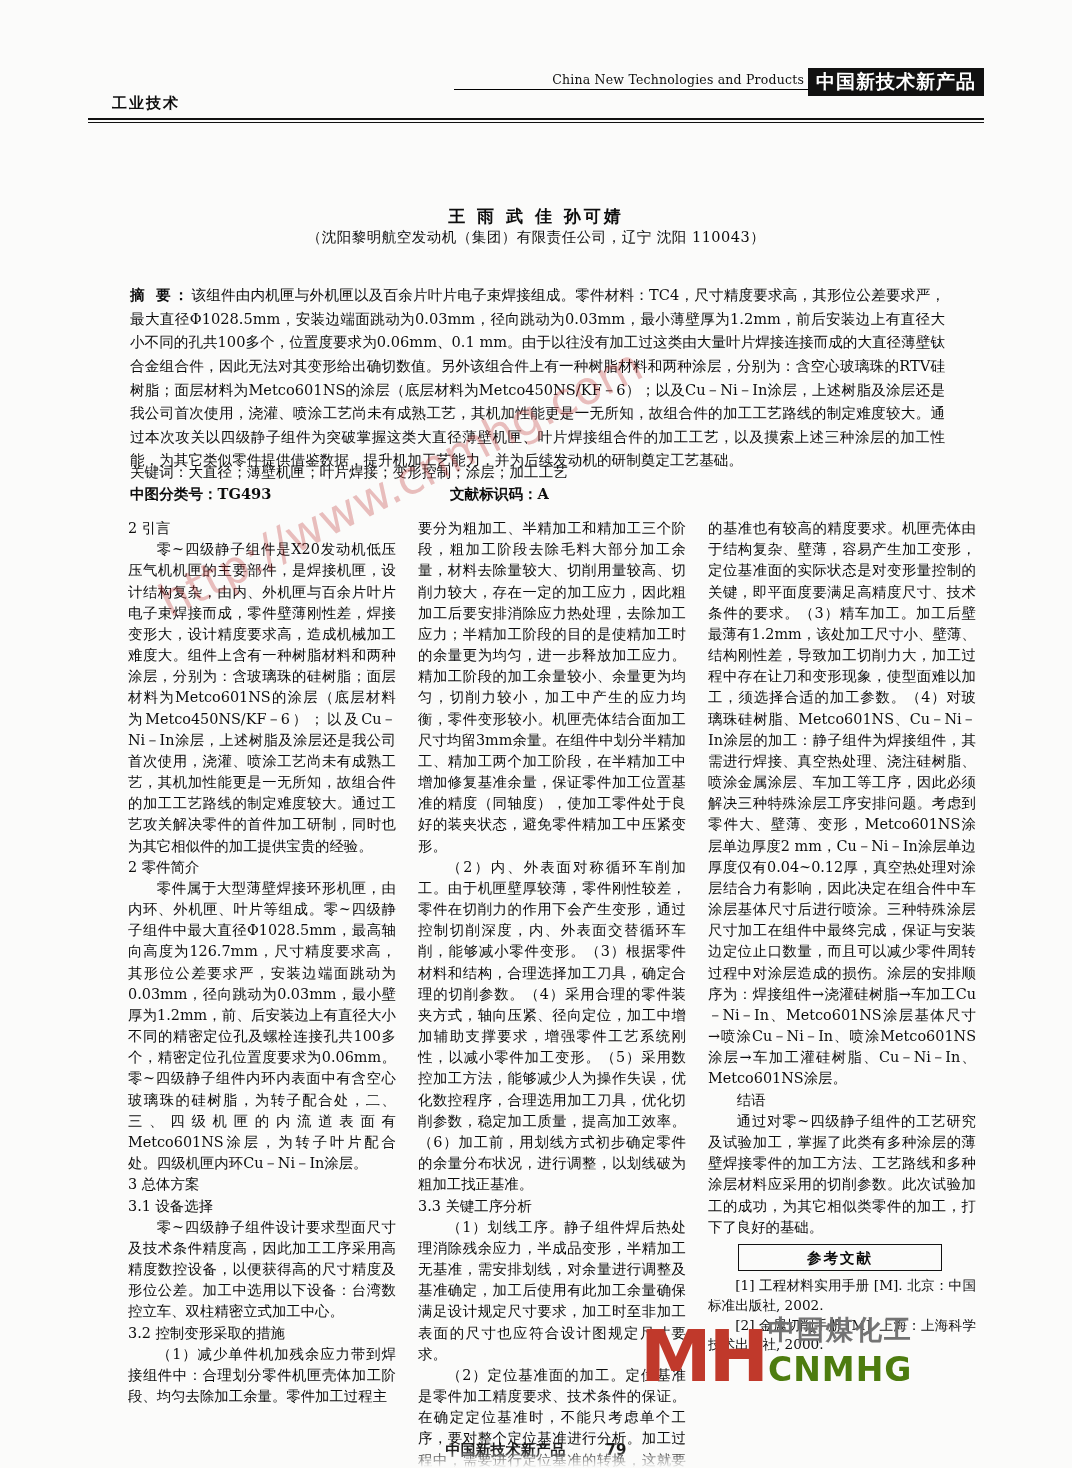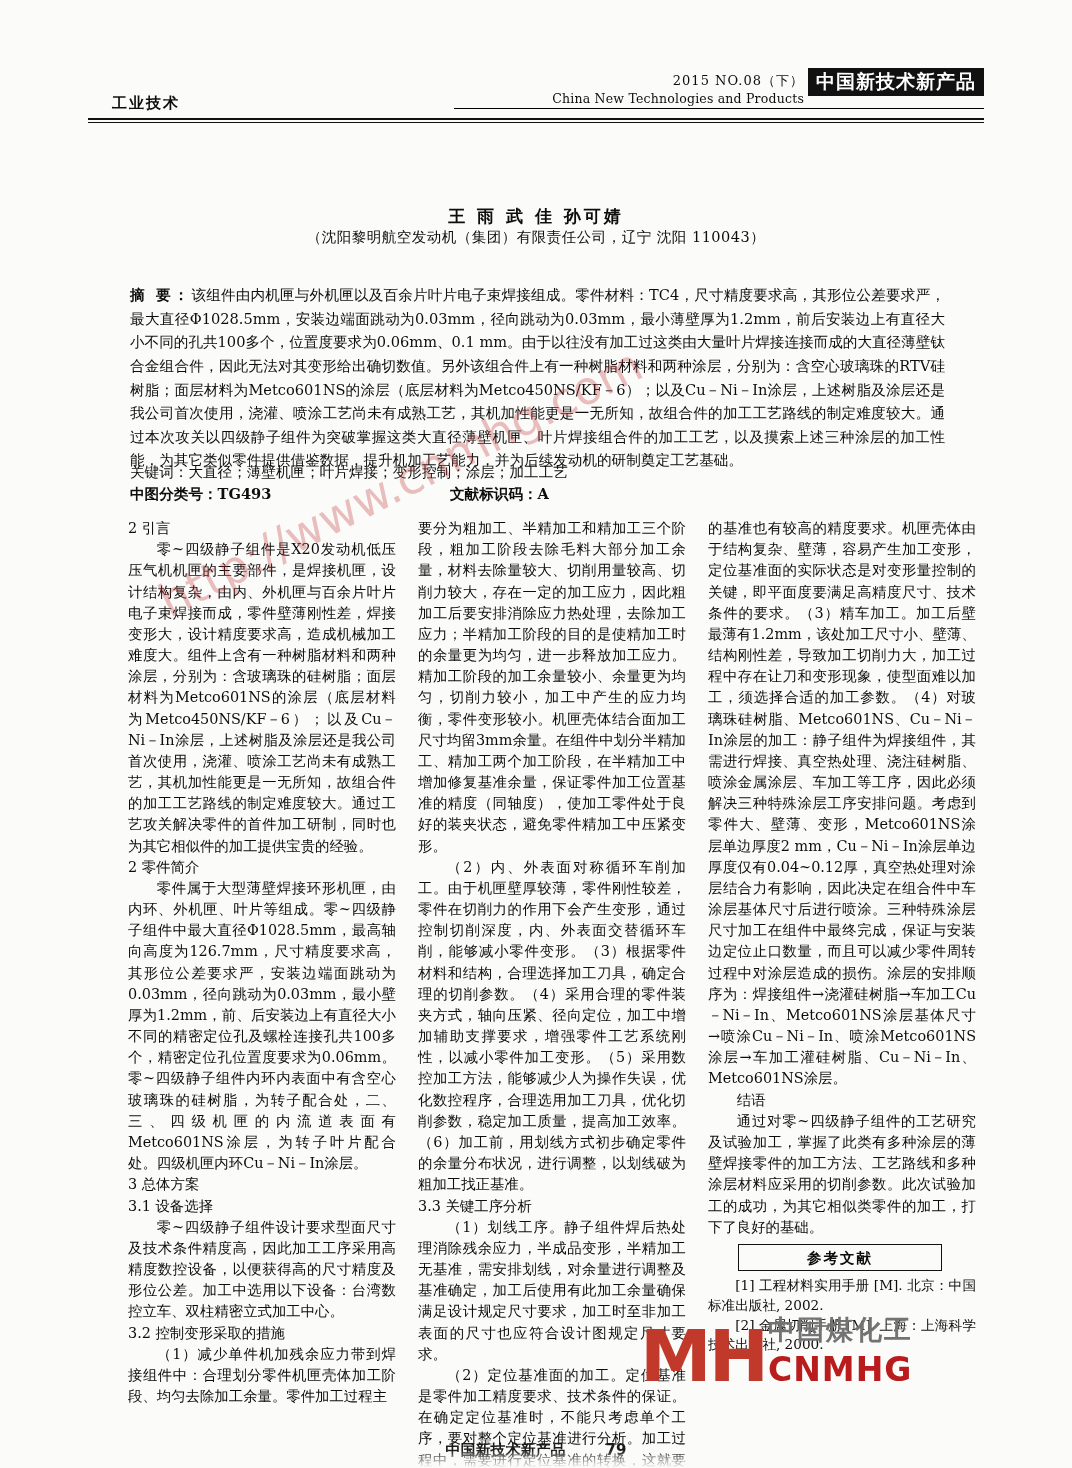--- a/index.html
+++ b/index.html
@@ -121,41 +121,40 @@
     font-weight:bold;font-size:72px;color:#c0392b;letter-spacing:-3px;
   }
   .wm-logo .cn1{
     position:absolute;left:128px;top:2px;
     font-family:"DejaVu Sans","Liberation Sans",sans-serif;
     font-weight:bold;font-size:27px;color:#737373;letter-spacing:2px;text-align:center;
   }
   .wm-logo .cn2{
     position:absolute;left:128px;top:40px;
     font-family:"DejaVu Sans","Liberation Sans",sans-serif;
-    font-weight:bold;font-size:33px;color:#b91c1c;letter-spacing:1px;
+    font-weight:bold;font-size:33px;color:#4d7c0f;letter-spacing:1px;
   }
   
   .footer{
     position:absolute;bottom:8px;left:0;right:0;text-align:center;
     font-family:"DejaVu Sans","Liberation Sans",sans-serif;
     font-size:15px;font-weight:bold;color:#1a1a1a;
   }
   .footer .pg{margin-left:40px;}
   .fade{position:absolute;bottom:0;left:0;right:0;height:18px;
     background:linear-gradient(to bottom,rgba(251,251,250,0),#fbfbfa);}
 </style>
 </head>
 <body>
 
 <div class="page">
 
   <div class="header">
     <div class="hdr-left">工业技术</div>
     <div class="hdr-right">
-      <div class="hdr-issue">2015   NO.08（下）</div>
       <div class="hdr-eng">China New Technologies and Products</div>
       <div class="hdr-badge">中国新技术新产品</div>
     </div>
     <div class="hdr-rule"></div>
     <div class="hdr-rule2"></div>
   </div>
 
   <div class="authors">王 雨  武 佳  孙可婧</div>
   <div class="affil">（沈阳黎明航空发动机（集团）有限责任公司，辽宁 沈阳  110043）</div>
 

